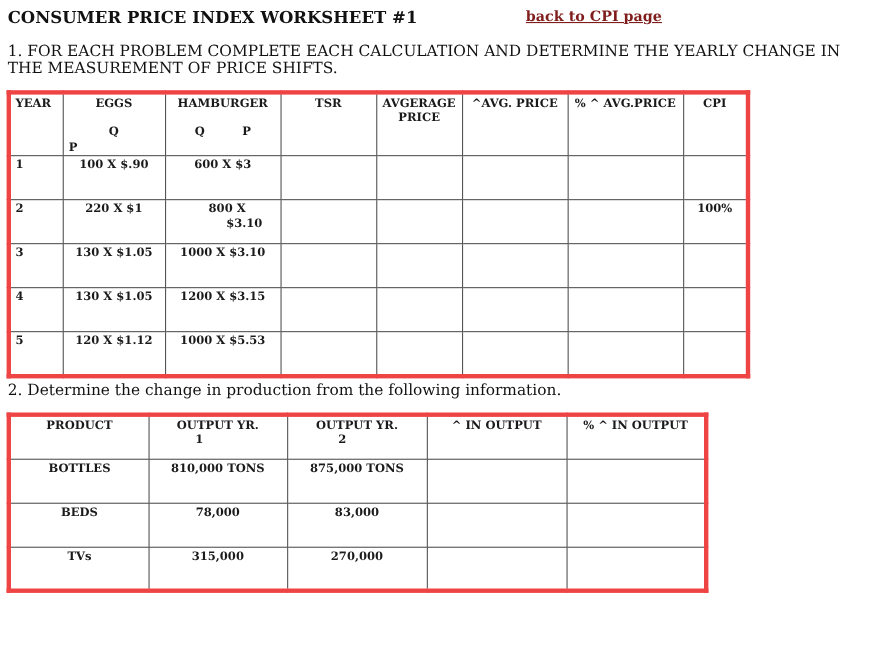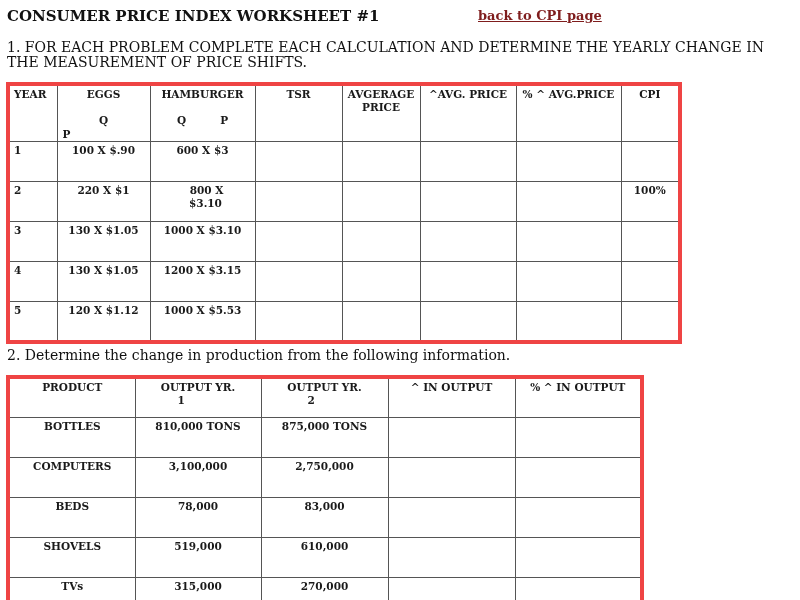--- a/index.html
+++ b/index.html
@@ -30,21 +30,21 @@
     font-family: "DejaVu Serif", serif; font-weight: bold; font-size: 10.5px;
     line-height: 13px; color: #1a1a1a;
   }
   .t1 { left: 6px; top: 82px; width: 673px; }
   .t2 { left: 6px; top: 375px; width: 634px; }
   .c { text-align: center; }
   .cell-pad { padding: 2px 4px 0 4px; }
   .p-under { padding-left: 5px; margin-top: 1px; }
   .split-hamb { padding: 2px 16px 0 4px; }
   .split-hamb .l1 { text-align: center; padding-left: 20px; }
-  .split-hamb .l2 { text-align: center; padding-left: 18px; }
+  .split-hamb .l2 { text-align: right; padding-left: 18px; }
 </style>
 </head>
 <body>
 
 <div class="title">CONSUMER PRICE INDEX WORKSHEET #1</div>
 <a class="back-link">back to CPI page</a>
 
 <div class="instr instr1">1. FOR EACH PROBLEM COMPLETE EACH CALCULATION AND DETERMINE THE YEARLY CHANGE IN THE MEASUREMENT OF PRICE SHIFTS.</div>
 
 <table class="t1">
@@ -160,37 +160,23 @@
     <td class="c cell-pad">% ^ IN OUTPUT</td>
   </tr>
   <tr style="height:40px">
     <td class="c cell-pad">BOTTLES</td>
     <td class="c cell-pad">810,000 TONS</td>
     <td class="c cell-pad">875,000 TONS</td>
     <td></td>
     <td></td>
   </tr>
   <tr style="height:40px">
-    <td class="c cell-pad">COMPUTERS</td>
-    <td class="c cell-pad">3,100,000</td>
-    <td class="c cell-pad">2,750,000</td>
-    <td></td>
-    <td></td>
-  </tr>
-  <tr style="height:40px">
     <td class="c cell-pad">BEDS</td>
     <td class="c cell-pad">78,000</td>
     <td class="c cell-pad">83,000</td>
-    <td></td>
-    <td></td>
-  </tr>
-  <tr style="height:40px">
-    <td class="c cell-pad">SHOVELS</td>
-    <td class="c cell-pad">519,000</td>
-    <td class="c cell-pad">610,000</td>
     <td></td>
     <td></td>
   </tr>
   <tr style="height:40px">
     <td class="c cell-pad">TVs</td>
     <td class="c cell-pad">315,000</td>
     <td class="c cell-pad">270,000</td>
     <td></td>
     <td></td>
   </tr>

